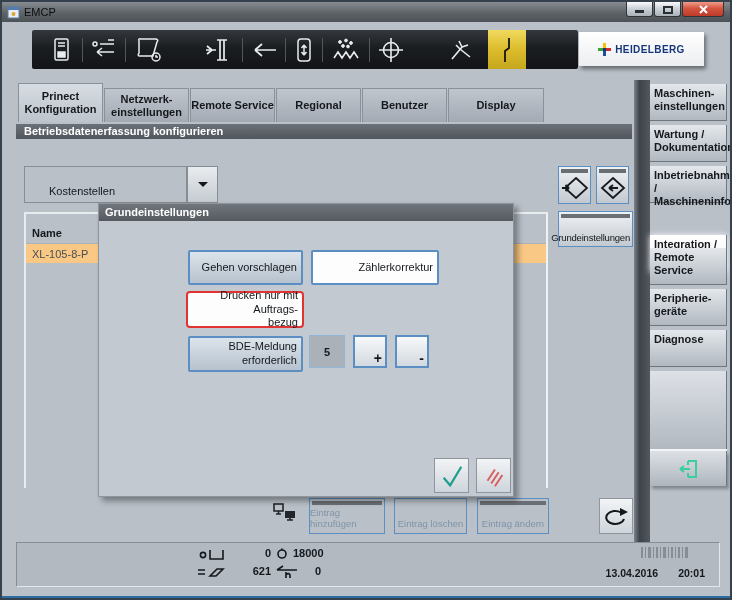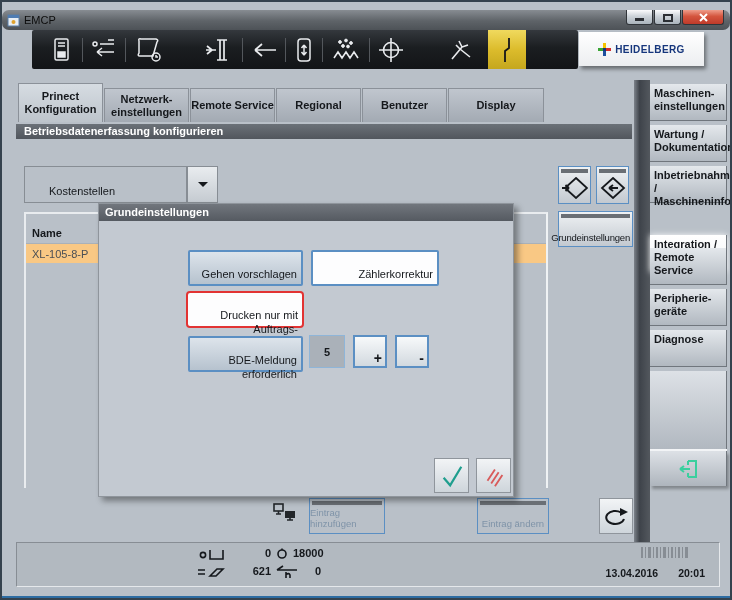--- a/index.html
+++ b/index.html
@@ -5,23 +5,23 @@
   * { box-sizing: border-box; margin: 0; padding: 0; }
   html,body { background:#d6d9dd; }
   body { font-family:"Liberation Sans", sans-serif; }
 
   .window { position:relative; width:732px; height:600px; background:#b9c0c8;
             border:2px solid #35424e; overflow:hidden; }
   .window::after { content:""; position:absolute; left:0; right:0; bottom:0; height:2px;
                    background:#2e6da3; z-index:50; }
 
   
-  .titlebar { position:absolute; left:0; top:8px; right:0; height:20px;
+  .titlebar { position:absolute; left:0; top:0; right:0; height:20px;
               background:linear-gradient(#878c92,#5e6368 55%,#4d5257);
-              display:flex; align-items:center; padding-left:5px; z-index:40;border-radius:7px; }
+              display:flex; align-items:center; padding-left:5px; z-index:40; }
   .titlebar .app-title { font-size:11px; color:#0d0d0d; margin-left:4px; }
   .win-ctls { position:absolute; right:6px; top:0; display:flex; }
   .ctl { height:15px; border:1px solid #31353a; border-top:none; border-radius:0 0 3px 3px;
          display:flex; align-items:center; justify-content:center; cursor:default; margin-left:1px; }
   .ctl.minmax { width:27px; background:linear-gradient(#fbfcfd,#ccd3d9 45%,#aab3bb); }
   .ctl.close  { width:42px; background:linear-gradient(#f0a violet); background:linear-gradient(#ef9d8b,#d4553e 45%,#bf3a2a); }
   .glyph-min { width:9px; height:3px; background:#2b2f34; margin-top:5px; }
   .glyph-max { width:10px; height:8px; border:2px solid #2b2f34; margin-top:1px; }
 
   
@@ -76,22 +76,22 @@
   .io-btn { width:33px; height:38px; top:164px; display:flex; align-items:flex-end; justify-content:center; padding-bottom:4px; }
   .ge-btn { left:556px; top:209px; width:75px; height:36px; font-size:9.5px; color:#15181c;
             display:flex; align-items:flex-end; justify-content:flex-end; padding:2px 2px 3px 2px;
             letter-spacing:-.2px; }
 
   
   .dialog { position:absolute; left:96px; top:201px; width:416px; height:294px; background:#c3c9d1;
             border:1px solid #8f959c; box-shadow:4px 4px 6px rgba(0,0,0,.38); z-index:10; }
   .dialog .dtitle { height:17px; background:linear-gradient(#71767d,#555a61); color:#fff;
                     font-weight:bold; font-size:11px; line-height:17px; padding-left:6px; }
-  .dbtn { position:absolute; font-size:11px; color:#15181c; display:flex; align-items:flex-start;
-          justify-content:flex-end; text-align:right; padding:16px 4px; white-space:pre-line;
+  .dbtn { position:absolute; font-size:11px; color:#15181c; display:flex; align-items:center;
+          justify-content:flex-end; text-align:right; padding:3px 4px; white-space:pre-line;
           line-height:1.25; border-radius:2px; }
   .dbtn.grad  { background:linear-gradient(#dde4eb,#b6c2ce); border:2px solid #5b8fc3; }
   .dbtn.white { background:#fdfdfe; border:2px solid #5b8fc3; }
   .dbtn.redbd { background:#fdfdfe; border:2px solid #e23333; border-radius:4px; }
   .val-box { position:absolute; left:210px; top:131px; width:36px; height:33px; background:#aab1b9;
              border:1px solid #8fb5d8; display:flex; align-items:center; justify-content:center;
              font-size:11px; font-weight:bold; color:#15181c; }
   .step-btn { position:absolute; top:131px; width:34px; height:33px;
               background:linear-gradient(#f7f9fa,#d2d9df); border:2px solid #5b8fc3;
               display:flex; align-items:flex-end; justify-content:flex-end;
@@ -330,20 +330,23 @@
 
   <svg style="position:absolute;left:271px;top:501px;z-index:2" width="24" height="18" viewBox="0 0 24 18">
     <rect x="1" y="1" width="9" height="7" fill="none" stroke="#22262a" stroke-width="1.6"></rect>
     <path d="M5.5,8 V11 M3,11 H8" stroke="#22262a" stroke-width="1.6"></path>
     <rect x="12" y="8" width="10" height="7" fill="#22262a"></rect>
     <path d="M17,15 V17 M14,17 H20" stroke="#22262a" stroke-width="1.6"></path>
   </svg>
   <div class="action-btn" style="left:307px;width:76px">
     <div class="ind"></div>
     <span>Eintrag hinzufügen</span>
+  </div>
+  <div class="action-btn" style="left:392px;width:73px">
+    <span>Eintrag löschen</span>
   </div>
   <div class="action-btn" style="left:475px;width:72px">
     <div class="ind"></div>
     <span>Eintrag ändern</span>
   </div>
   <div class="tool-sq" style="left:597px">
     <svg width="28" height="22" viewBox="0 0 28 22">
       <path d="M22,14 A9,6.5 0 1 1 19,7.5" fill="none" stroke="#15181c" stroke-width="2"></path>
       <polygon points="18,3 26,7 18,11" fill="#15181c"></polygon>
     </svg>

